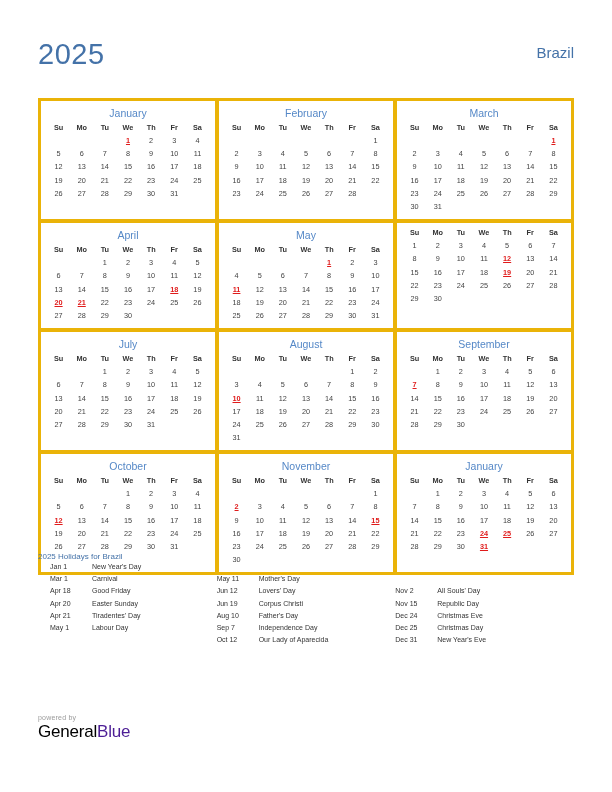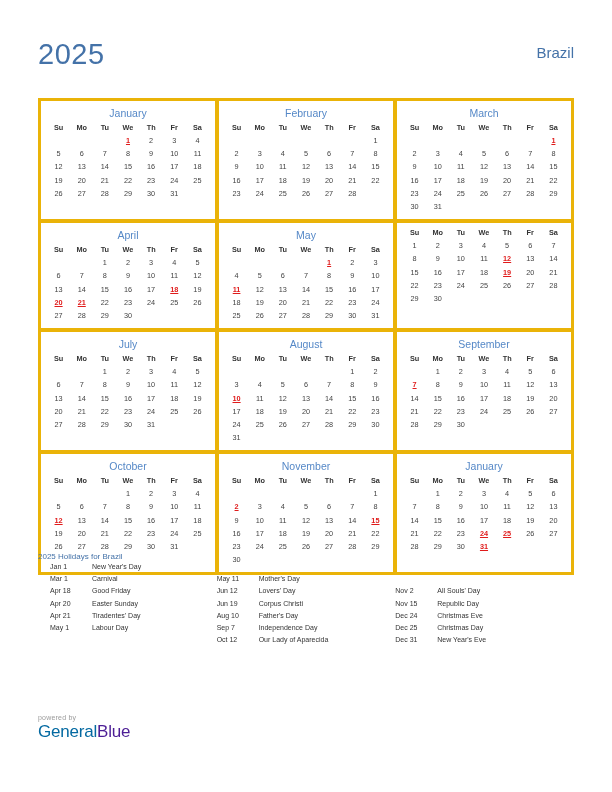--- a/index.html
+++ b/index.html
@@ -145,21 +145,21 @@
     font-size: 7px;
     color: #9a9a9a;
     letter-spacing: 0.2px;
     margin-bottom: 2px;
   }
   .brand {
     font-size: 17px;
     line-height: 1;
     letter-spacing: -0.2px;
   }
-  .brand-general { color: #0369a1; }
+  .brand-general { color: #000000; }
   .brand-blue { color: #4c1d95; }
 </style>
 </head>
 <body>
 
 <div class="header">
   <div class="year-title">2025</div>
   <div class="country-title">Brazil</div>
 </div>
 

